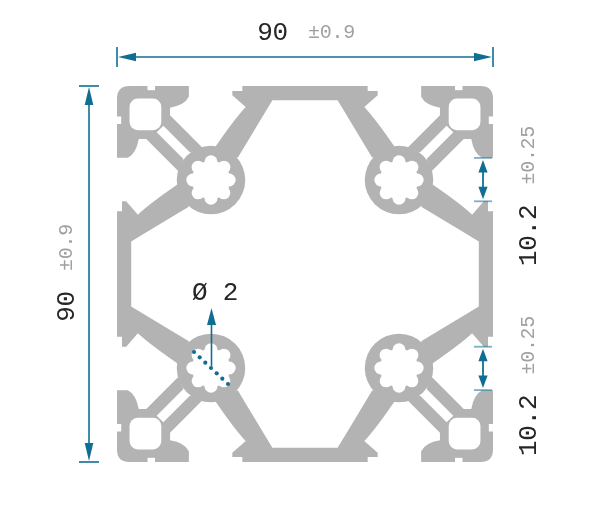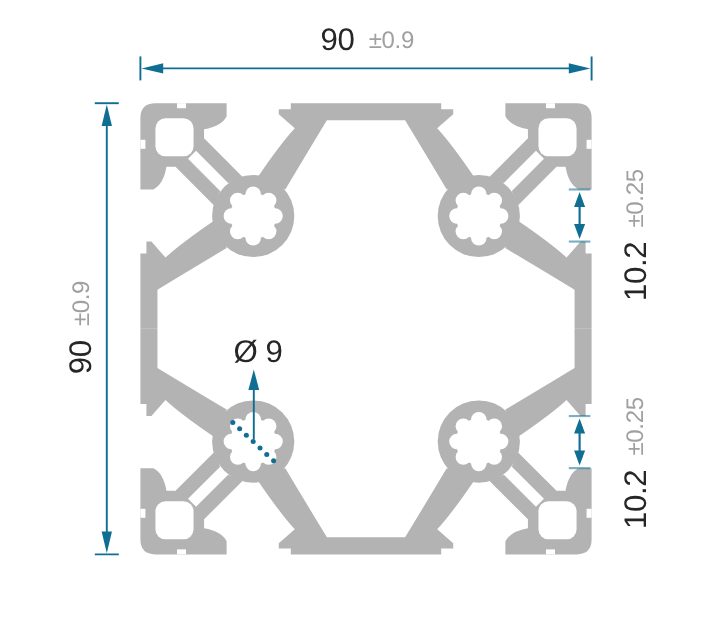--- a/index.html
+++ b/index.html
@@ -1,17 +1,17 @@
 <!DOCTYPE html>
 <html><head>
 <meta charset="utf-8">
 <style>
   html,body{margin:0;padding:0;background:#ffffff;}
   #stage{position:relative;width:602px;height:528px;background:#ffffff;overflow:hidden;
-         font-family:Liberation Sans, sans-serif;}
+         font-family:Liberation Mono, monospace;}
   #drawing-svg{position:absolute;left:0;top:0;}
   .label{position:absolute;white-space:nowrap;transform:translate(-50%,-50%);
          font-size:26px;color:#262626;letter-spacing:-0.3px;line-height:1;}
   .label.v{transform:translate(-50%,-50%) rotate(-90deg);}
   .label .tol{font-size:20px;color:#a0a0a0;margin-left:5px;position:relative;top:-2px;}
 </style>
 </head>
 <body>
 
 <div id="stage">
@@ -128,16 +128,16 @@
     <span class="val">10.2</span>
     <span class="tol">±0.25</span>
   </div>
 
   <div class="label v" style="left:529px;top:386px">
     <span class="val">10.2</span>
     <span class="tol">±0.25</span>
   </div>
 
   <div class="label" style="left:215px;top:293px">
-    <span class="val">Ø 9</span>
+    <span class="val">Ø 2</span>
   </div>
 
 </div>
 
 </body></html>

